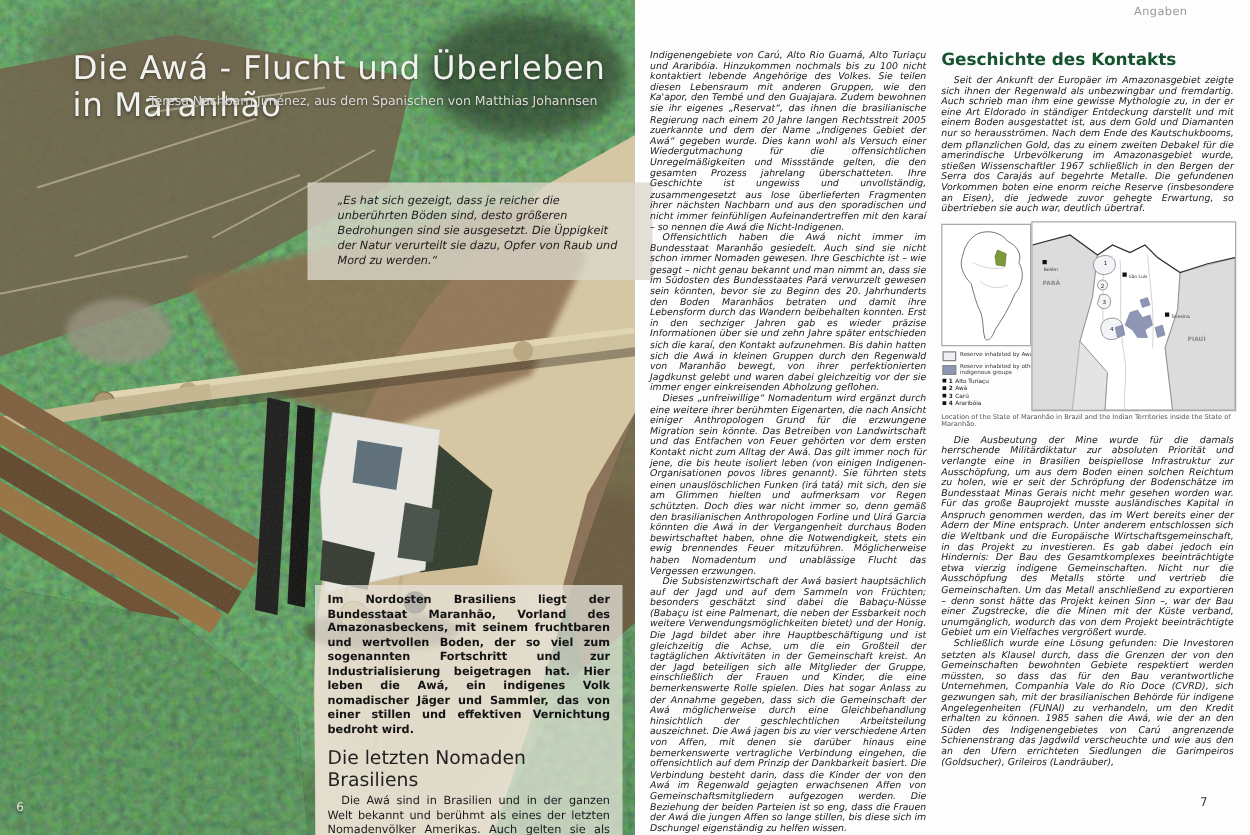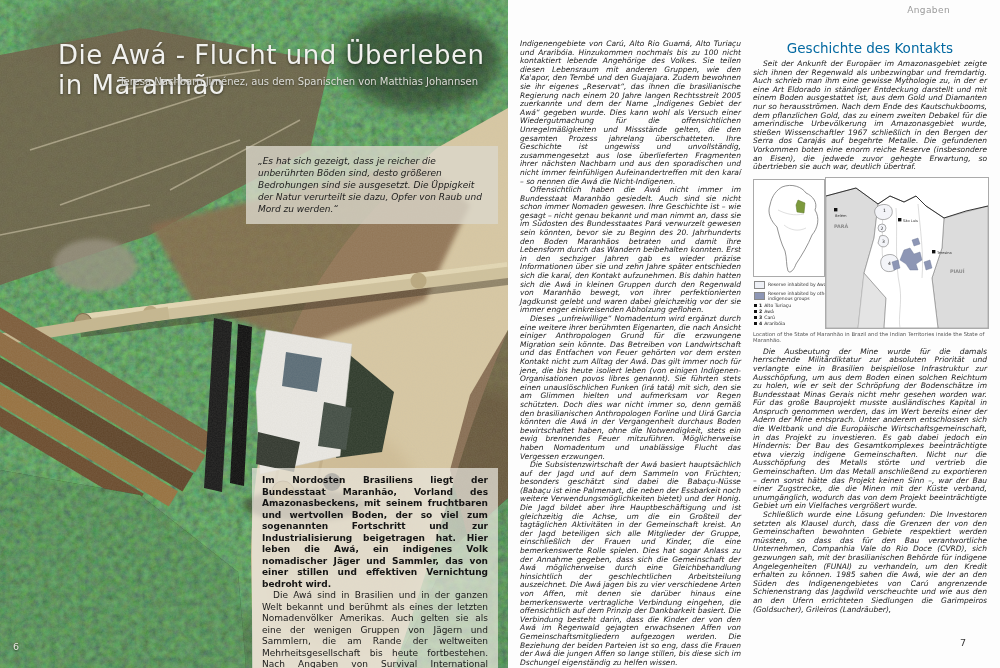--- a/index.html
+++ b/index.html
@@ -8,39 +8,39 @@
   .running-head{position:absolute;top:5px;right:50px;font-size:9px;color:#9a9a9a;letter-spacing:.4px;}
   
   .left-page{position:absolute;left:0;top:0;width:536px;height:668px;overflow:hidden;}
   .photo{position:absolute;left:0;top:0;}
   .article-title{position:absolute;left:58px;top:40px;width:430px;margin:0;
                  font-size:26px;font-weight:400;letter-spacing:.5px;color:#f1f1ee;
                  text-shadow:0 1px 3px rgba(0,0,0,.45);}
   .byline{position:absolute;left:58px;top:76px;width:420px;text-align:right;
           font-size:10px;color:#ddddd8;text-shadow:0 1px 2px rgba(0,0,0,.5);}
   .quote-box{position:absolute;left:246px;top:146px;width:228px;
-             background:rgba(219,215,203,.8);padding:9px 12px;}
+             background:rgba(219,215,203,.8);padding:9px 24px;}
   .quote-box p{margin:0;font-style:italic;font-size:9px;line-height:12px;color:#1c1c1c;}
   .quote-attr{margin-top:10px !important;}
   .standfirst-box{position:absolute;left:252px;top:468px;width:226px;
                   background:rgba(233,230,222,.72);padding:7px 10px 9px 10px;}
   .standfirst{margin:0;font-size:9px;line-height:11.5px;text-align:justify;
               color:#141414;font-weight:bold;}
   .standfirst-box h2{margin:7px 0 3px 0;font-size:15px;font-weight:400;color:#222;}
   .left-body{margin:0;font-size:9px;line-height:11.5px;text-align:justify;color:#1a1a1a;text-indent:11px;}
   .pageno{position:absolute;font-size:9.5px;}
   .pageno-left{left:13px;top:641px;color:#e8e8e4;text-shadow:0 1px 2px rgba(0,0,0,.6);}
   .pageno-right{right:34px;top:637px;color:#3a3a3a;}
   
   .col{position:absolute;top:40px;}
   .col p{margin:0;font-size:7.5px;line-height:8.6px;text-align:justify;color:#1a1a1a;text-indent:10px;font-style:italic;}
   .col p.noindent{text-indent:0;}
   .col1{left:520px;width:221px;}
   .col2{left:753px;width:234px;}
-  .col2 h2{margin:0 0 4px 0;font-size:13.5px;font-weight:400;color:#0369a1;text-align:center;}
+  .col2 h2{margin:0 0 4px 0;font-size:13.5px;font-weight:700;color:#14532d;}
   
   .map-figure{position:relative;width:234px;height:152px;margin:5px 0 2px 0;}
   .map-inset{position:absolute;left:0;top:2px;width:70px;height:96px;border:1px solid #aaa;background:#fff;}
   .map-legend{position:absolute;left:1px;top:104px;width:78px;}
   .legend-row{display:flex;align-items:center;margin-bottom:2px;}
   .swatch{display:inline-block;width:9px;height:6px;margin-right:3px;border:1px solid #888;flex:none;}
   .swatch-awa{background:#eef0f6;}
   .swatch-other{background:#8d96b5;}
   .legend-row span.lbl{font-size:4.5px;line-height:5px;color:#333;}
   .terr-row{font-size:4.6px;line-height:6px;color:#222;}
@@ -158,20 +158,21 @@
 
     <h1 class="article-title">Die Awá - Flucht und Überleben in Maranhão</h1>
     <div class="byline">Teresa Nachbarn Jiménez, aus dem Spanischen von Matthias Johannsen</div>
 
     <div class="quote-box">
       <p>„Es hat sich gezeigt, dass je reicher die unberührten Böden sind, desto größeren Bedrohungen sind sie ausgesetzt. Die Üppigkeit der Natur verurteilt sie dazu, Opfer von Raub und Mord zu werden.“</p>
     </div>
 
     <div class="standfirst-box">
       <p class="standfirst">Im Nordosten Brasiliens liegt der Bundesstaat Maranhão, Vorland des Amazonasbeckens, mit seinem fruchtbaren und wertvollen Boden, der so viel zum sogenannten Fortschritt und zur Industrialisierung beigetragen hat. Hier leben die Awá, ein indigenes Volk nomadischer Jäger und Sammler, das von einer stillen und effektiven Vernichtung bedroht wird.</p>
+      <h2>Die letzten Nomaden Brasiliens</h2>
       <p class="left-body">Die Awá sind in Brasilien und in der ganzen Welt bekannt und berühmt als eines der letzten Nomadenvölker Amerikas. Auch gelten sie als eine der wenigen Gruppen von Jägern und Sammlern, die am Rande der weltweiten Mehrheitsgesellschaft bis heute fortbestehen. Nach Angaben von Survival International besiedeln und durchwandern heute etwa 360 Awá die</p>
     </div>
 
     <div class="pageno pageno-left">6</div>
   </div>
 
   <div class="col col1">
     <p class="noindent">Indigenengebiete von Carú, Alto Rio Guamá, Alto Turiaçu und Araribóia. Hinzukommen nochmals bis zu 100 nicht kontaktiert lebende Angehörige des Volkes. Sie teilen diesen Lebensraum mit anderen Gruppen, wie den Ka'apor, den Tembé und den Guajajara. Zudem bewohnen sie ihr eigenes „Reservat“, das ihnen die brasilianische Regierung nach einem 20 Jahre langen Rechtsstreit 2005 zuerkannte und dem der Name „Indigenes Gebiet der Awá“ gegeben wurde. Dies kann wohl als Versuch einer Wiedergutmachung für die offensichtlichen Unregelmäßigkeiten und Missstände gelten, die den gesamten Prozess jahrelang überschatteten. Ihre Geschichte ist ungewiss und unvollständig, zusammengesetzt aus lose überlieferten Fragmenten ihrer nächsten Nachbarn und aus den sporadischen und nicht immer feinfühligen Aufeinandertreffen mit den karaí – so nennen die Awá die Nicht-Indigenen.</p>
     <p>Offensichtlich haben die Awá nicht immer im Bundesstaat Maranhão gesiedelt. Auch sind sie nicht schon immer Nomaden gewesen. Ihre Geschichte ist – wie gesagt – nicht genau bekannt und man nimmt an, dass sie im Südosten des Bundesstaates Pará verwurzelt gewesen sein könnten, bevor sie zu Beginn des 20. Jahrhunderts den Boden Maranhãos betraten und damit ihre Lebensform durch das Wandern beibehalten konnten. Erst in den sechziger Jahren gab es wieder präzise Informationen über sie und zehn Jahre später entschieden sich die karaí, den Kontakt aufzunehmen. Bis dahin hatten sich die Awá in kleinen Gruppen durch den Regenwald von Maranhão bewegt, von ihrer perfektionierten Jagdkunst gelebt und waren dabei gleichzeitig vor der sie immer enger einkreisenden Abholzung geflohen.</p>
     <p>Dieses „unfreiwillige“ Nomadentum wird ergänzt durch eine weitere ihrer berühmten Eigenarten, die nach Ansicht einiger Anthropologen Grund für die erzwungene Migration sein könnte. Das Betreiben von Landwirtschaft und das Entfachen von Feuer gehörten vor dem ersten Kontakt nicht zum Alltag der Awá. Das gilt immer noch für jene, die bis heute isoliert leben (von einigen Indigenen-Organisationen povos libres genannt). Sie führten stets einen unauslöschlichen Funken (irá tatá) mit sich, den sie am Glimmen hielten und aufmerksam vor Regen schützten. Doch dies war nicht immer so, denn gemäß den brasilianischen Anthropologen Forline und Uirá Garcia könnten die Awá in der Vergangenheit durchaus Boden bewirtschaftet haben, ohne die Notwendigkeit, stets ein ewig brennendes Feuer mitzuführen. Möglicherweise haben Nomadentum und unablässige Flucht das Vergessen erzwungen.</p>

